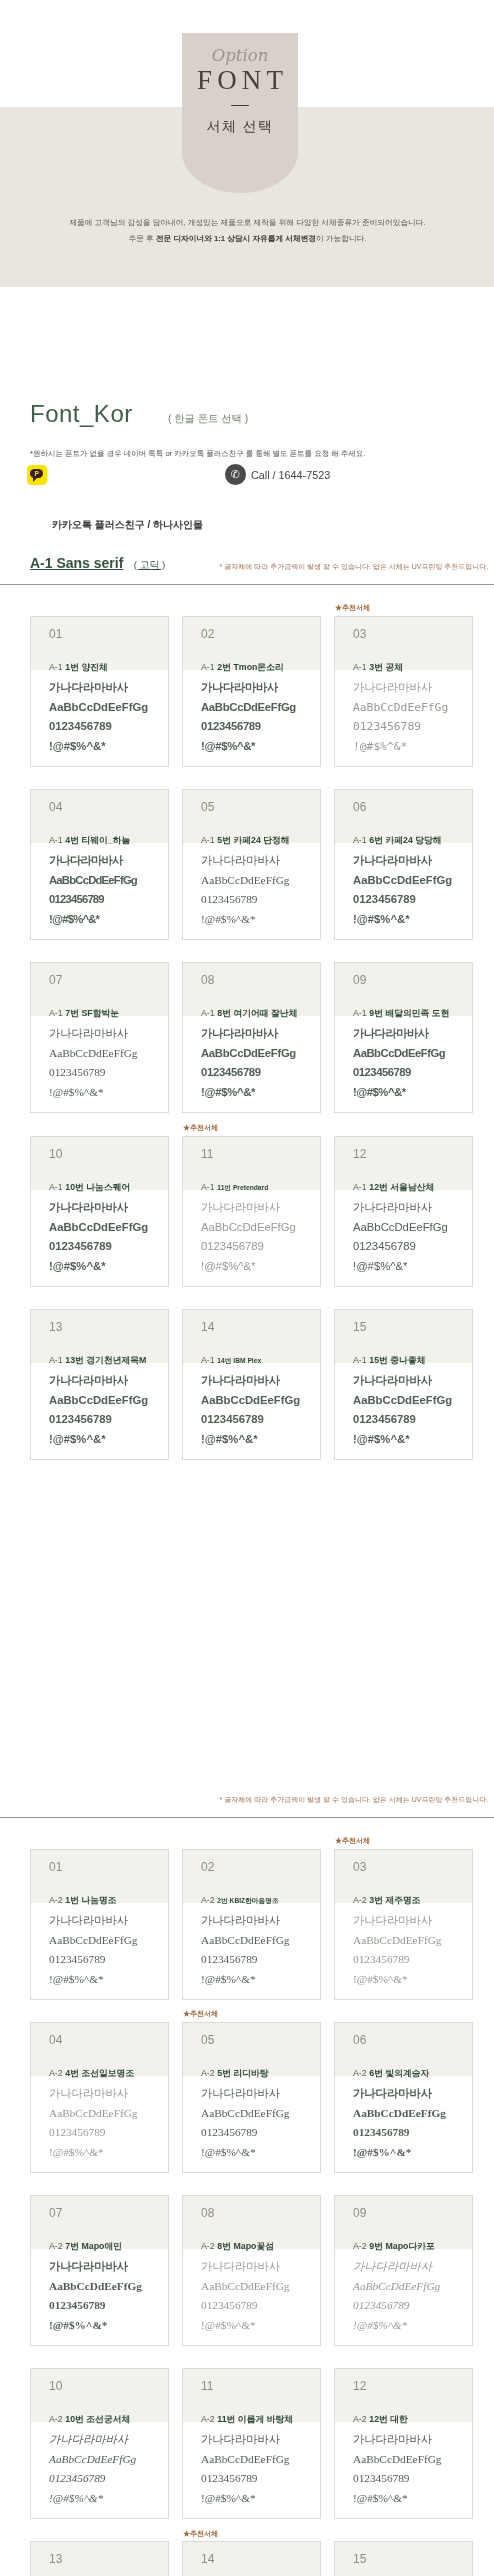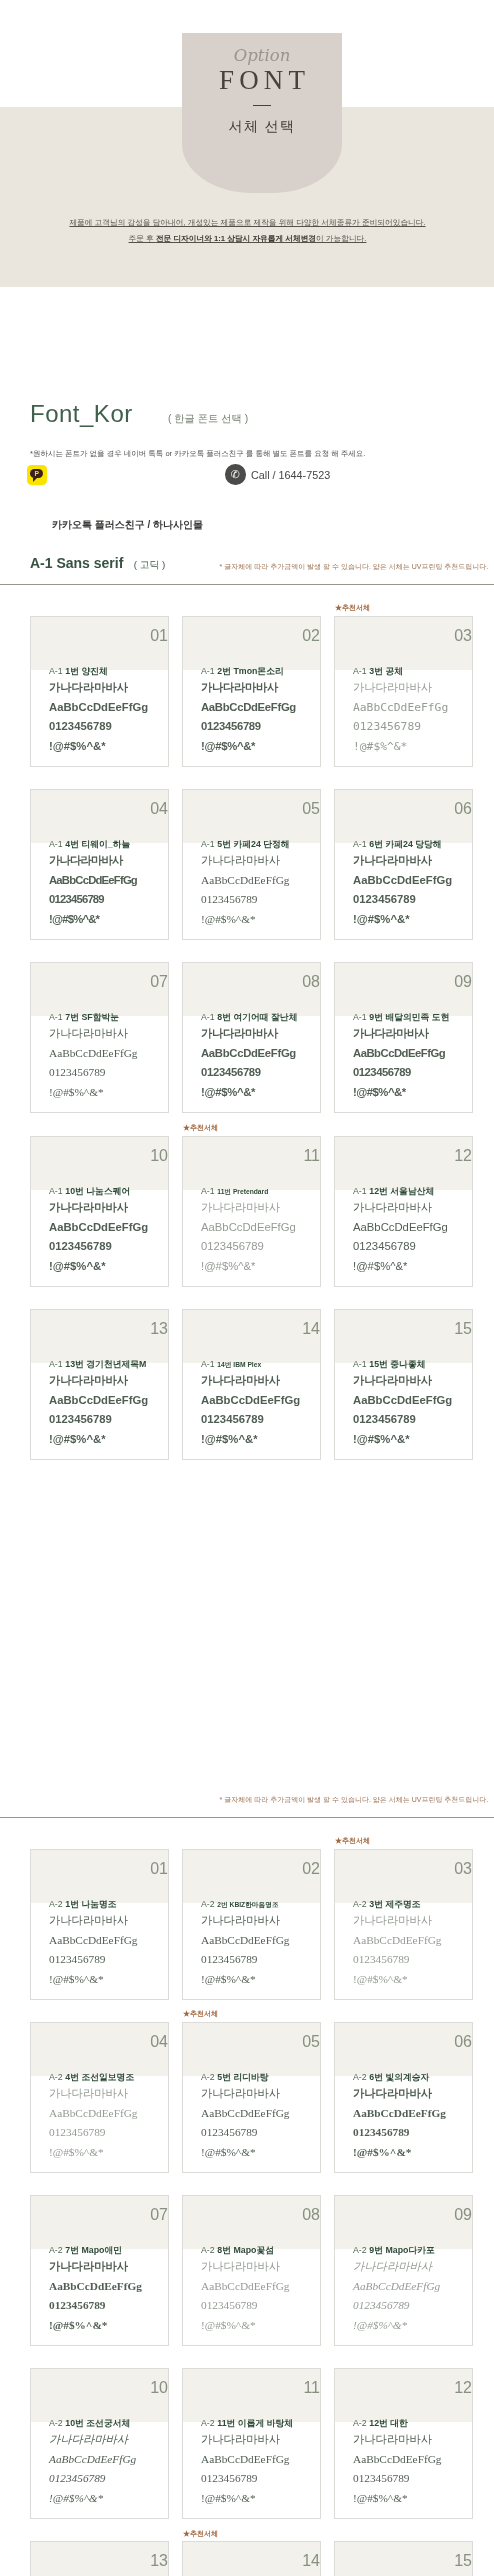--- a/index.html
+++ b/index.html
@@ -1,31 +1,31 @@
 <!DOCTYPE html>
 <html style="font-size:8.2px"><head>
 <meta charset="utf-8">
 <style>
   html,body{margin:0;padding:0;background:#ffffff;}
   .page{position:relative;width:495px;height:4022px;margin:0 auto;background:#ffffff;
         font-family:"Liberation Sans",sans-serif;overflow:hidden;}
 
   
   .hero-band{position:absolute;top:107px;left:0;width:495px;height:180px;background:#EAE6DE;}
-  .hero-badge{position:absolute;top:33px;left:182px;width:160px;height:160px;background:#D8D1CB;
+  .hero-badge{position:absolute;top:33px;left:182px;width:116px;height:160px;background:#D8D1CB;
               border-radius:0 0 70px 70px / 0 0 49px 49px;text-align:center;z-index:2;}
   .hero-script{margin-top:13.4px;font-family:"DejaVu Serif",serif;font-style:italic;
                font-size:16.5px;color:#9C938A;}
   .hero-title{margin-top:0px;font-family:"Liberation Serif",serif;font-size:27px;
               letter-spacing:5.2px;padding-left:5.2px;color:#4C4138;}
   .hero-divider{width:17.5px;height:1px;background:#4C4138;margin:8.2px auto 0;}
   .hero-sub{margin-top:12.4px;font-family:"Liberation Serif",serif;font-size:14px;
             letter-spacing:1.5px;color:#3F3A34;}
 
-  .intro-line{position:absolute;left:0;width:495px;text-align:center;color:#57514B;text-decoration:underline;}
+  .intro-line{position:absolute;left:0;width:495px;text-align:center;color:#57514B;}
   .intro-1{top:218px;font-size:7.7px;}
   .intro-2{top:234px;font-size:7.7px;}
   .intro-2 b{color:#3E3933;font-weight:700;}
   .intro-3{top:252px;font-size:8.8px;font-weight:700;color:#3E3933;}
 
   
   .fontkor-title{position:absolute;top:400px;left:30px;font-size:24px;font-weight:500;
                  letter-spacing:0.5px;color:#40604C;}
   .fontkor-sub{position:absolute;top:412px;left:168px;font-size:10.3px;color:#75826F;}
   .request-note{position:absolute;top:449px;left:30px;font-size:7.5px;color:#4E4E4C;}
@@ -37,31 +37,31 @@
                 text-align:center;line-height:9.8px;}
   .kakao-tail{position:absolute;left:5.7px;top:13px;width:0;height:0;
               border:2.6px solid transparent;border-top-color:#3B1F1F;border-left-color:#3B1F1F;}
   .kakao-text{position:absolute;top:470px;left:52px;font-size:10px;font-weight:700;color:#3A3A38;margin-top:48px;}
   .phone-icon{position:absolute;top:464px;left:225px;width:20.6px;height:20.6px;border-radius:50%;
               background:#4B4B49;color:#ffffff;text-align:center;line-height:20.6px;font-size:10.8px;}
   .phone-text{position:absolute;top:469px;left:251px;font-size:10.8px;font-weight:400;color:#454545;}
 
   
   .section-title{position:absolute;left:30px;font-size:14px;font-weight:700;color:#375241;
-                 white-space:nowrap;}
+                 white-space:nowrap;text-decoration:underline;}
   .section-title .sub{font-size:9.8px;font-weight:400;margin-left:10.3px;color:#3F5A48;}
   .section-note{position:absolute;right:6.7px;font-size:7px;color:#9C6F50;white-space:nowrap;}
   .section-divider{position:absolute;left:0;width:495px;height:0.5px;background:#96968F;}
   .badge-star{position:absolute;font-size:7px;font-weight:600;color:#A4683F;white-space:nowrap;}
 
   
   .card{position:absolute;width:139px;height:151px;background:#ffffff;border:0.5px solid #DBDBD7;
         box-sizing:border-box;}
   .card-header{height:53px;background:#F2F1EC;padding:10.3px 0 0 18px;box-sizing:border-box;}
-  .card-num{font-size:16px;color:#87917F;text-align:right;}
+  .card-num{font-size:12px;color:#87917F;}
   .card-title{margin-top:21px;font-size:8.8px;color:#51684F;white-space:nowrap;overflow:hidden;}
   .card-title b{color:#2E4A36;font-weight:700;margin-left:2.6px;}
   .card-title.tight b{font-size:6.7px;}
   .card-body{padding:8.2px 4.1px 0 18px;font-size:11.3px;line-height:19.6px;color:#515E53;
              white-space:nowrap;overflow:hidden;}
 
   
   .f-sans{font-family:"Liberation Sans",sans-serif;}
   .f-serif{font-family:"Liberation Serif",serif;}
   .f-mono{font-family:"DejaVu Sans Mono",monospace;}

